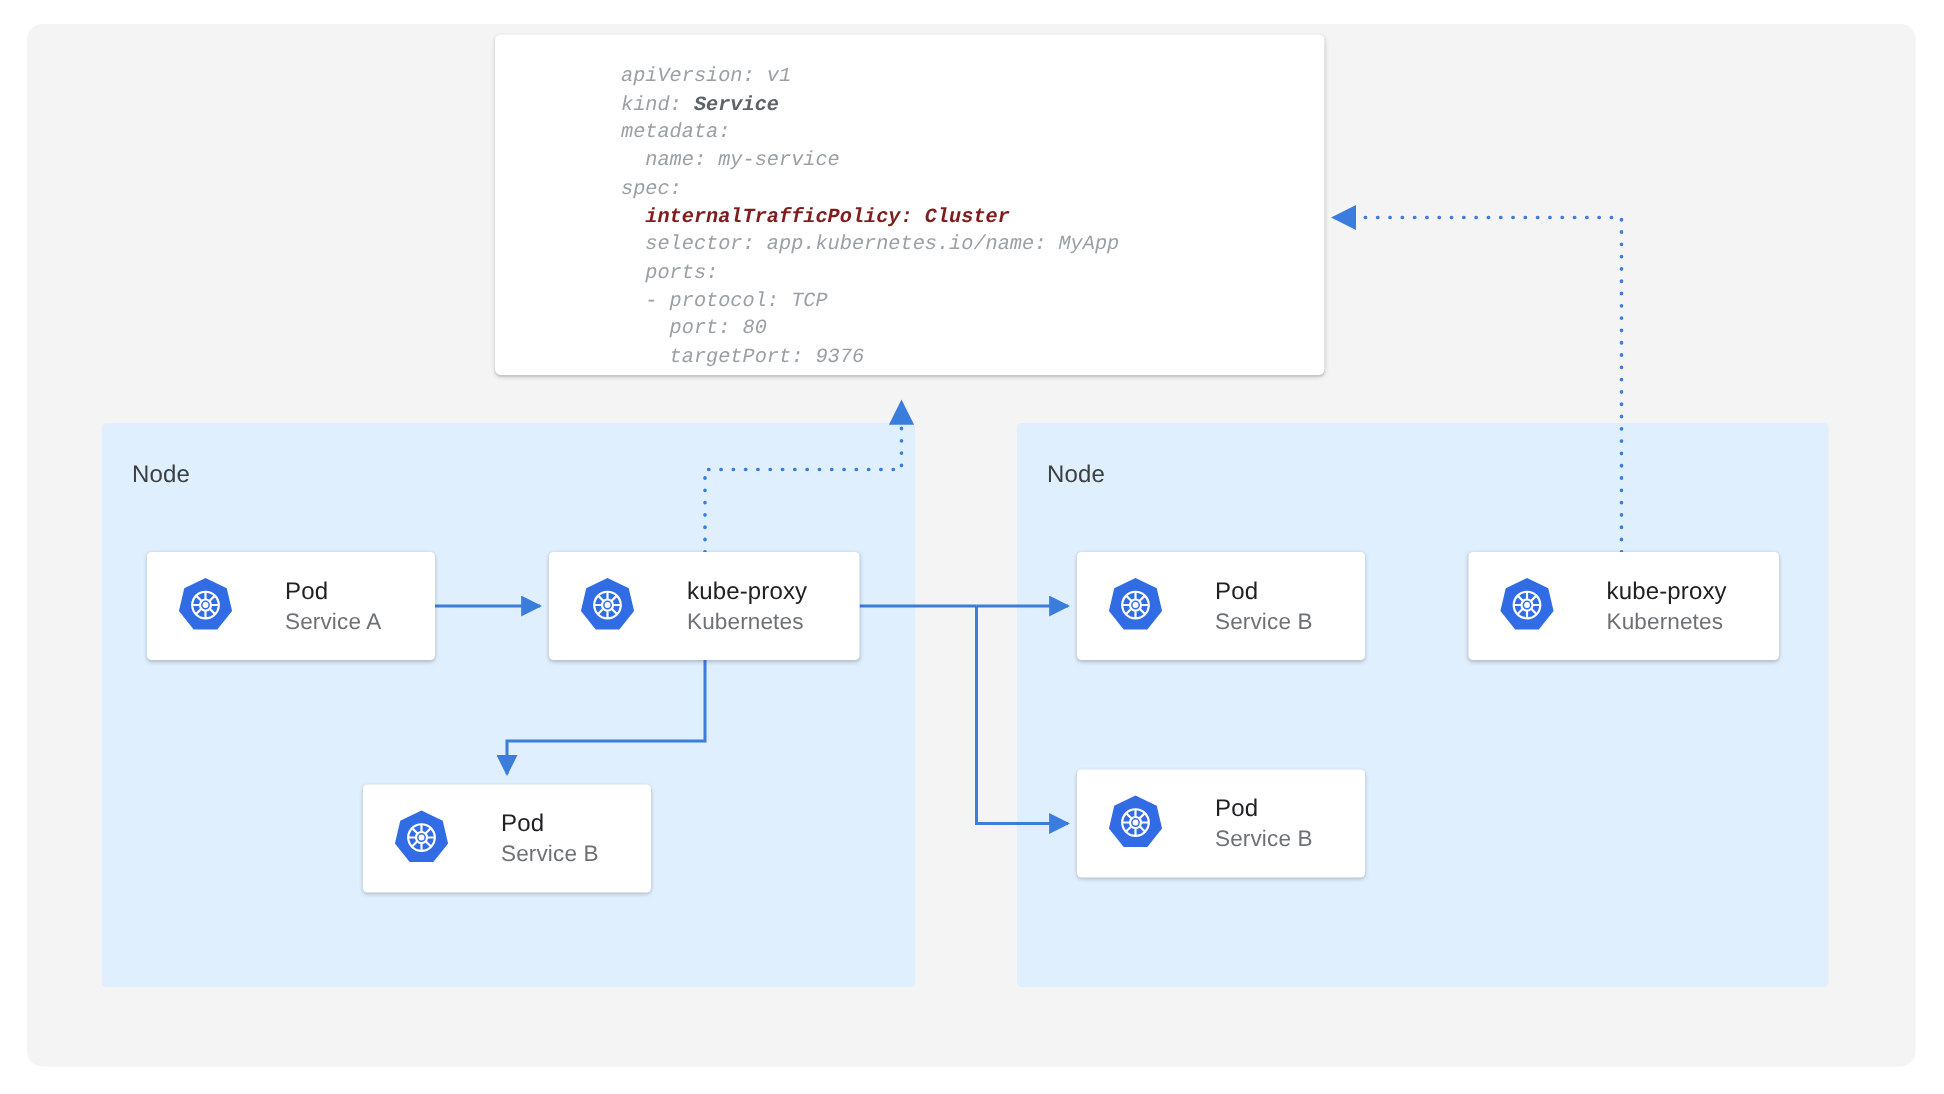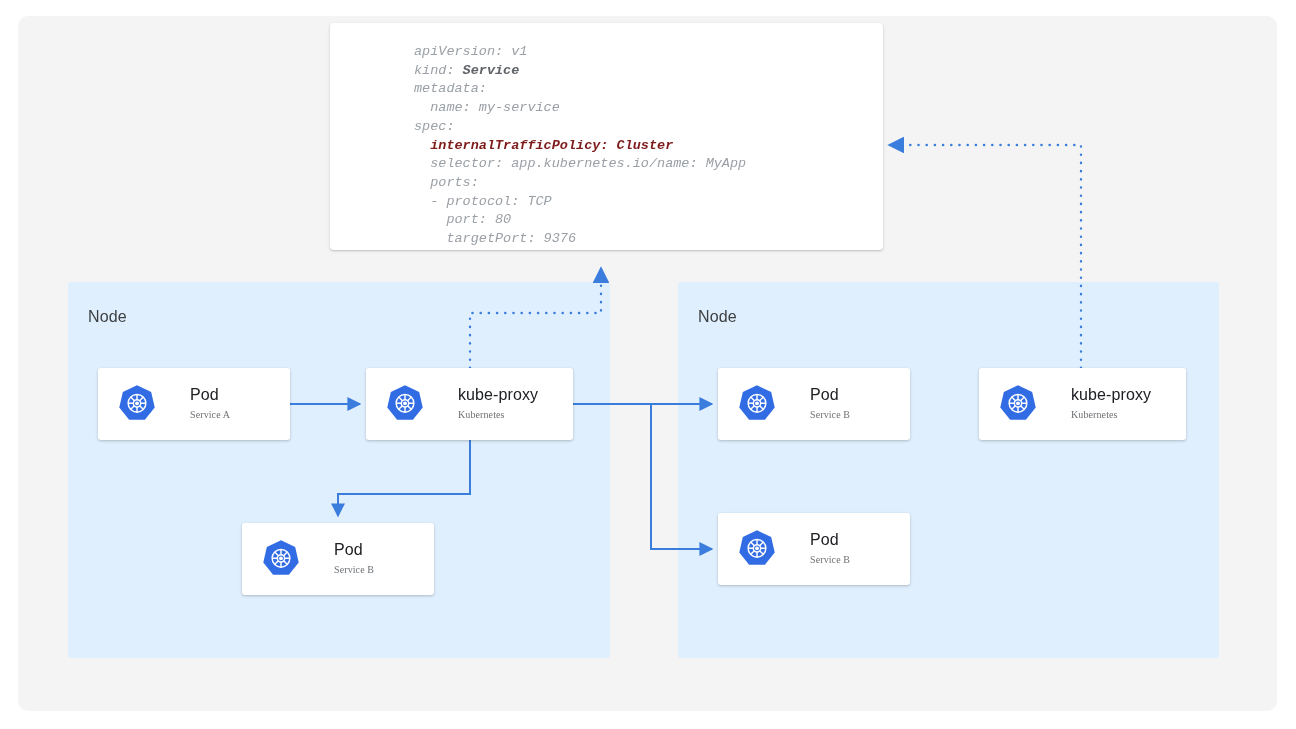--- a/index.html
+++ b/index.html
@@ -105,25 +105,24 @@
     flex-direction: column;
     justify-content: center;
   }
   .card .card-title {
     font-size: 16px;
     color: #202124;
     line-height: 21px;
     letter-spacing: .1px;
   }
   .card .card-sub {
-    font-size: 10px;
+    font-size: 15px;
     color: #6d7175;
     line-height: 20px;
     letter-spacing: .1px;
-    font-family: Liberation Serif, serif;
   }
 
   
   .card-pod-a        { left: 98px;  top: 368px; width: 192px; height: 72px; }
   .card-kube-left    { left: 366px; top: 368px; width: 207px; height: 72px; }
   .card-pod-b-left   { left: 242px; top: 523px; width: 192px; height: 72px; }
   .card-pod-b-top    { left: 718px; top: 368px; width: 192px; height: 72px; }
   .card-pod-b-bottom { left: 718px; top: 513px; width: 192px; height: 72px; }
   .card-kube-right   { left: 979px; top: 368px; width: 207px; height: 72px; }
 

